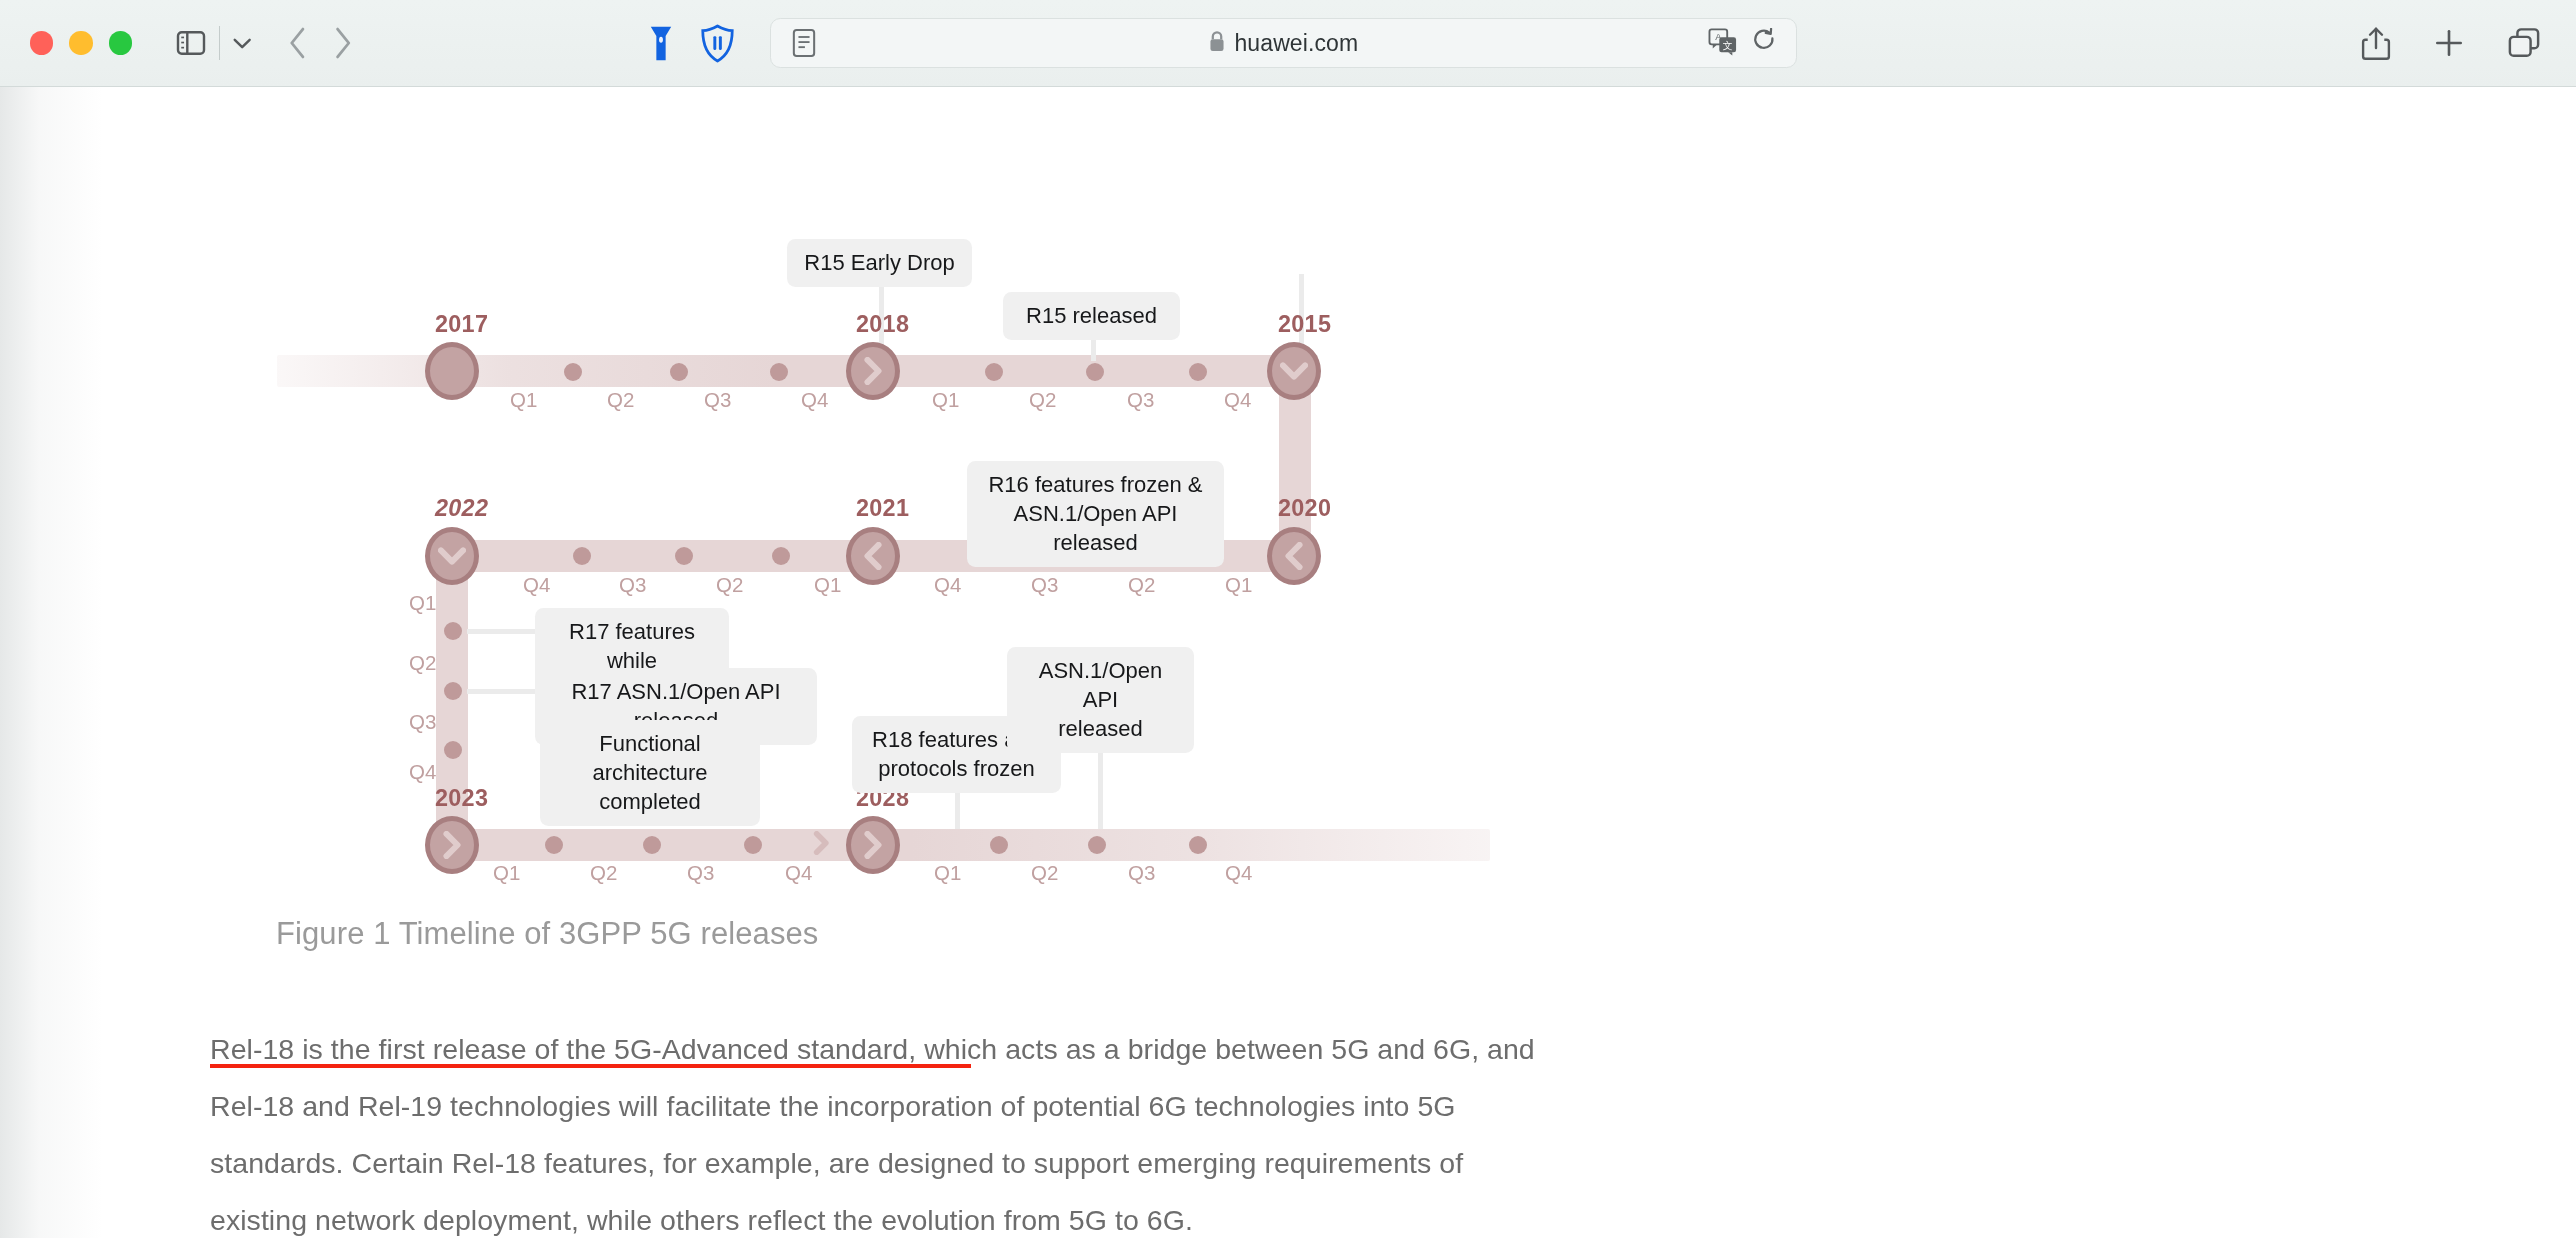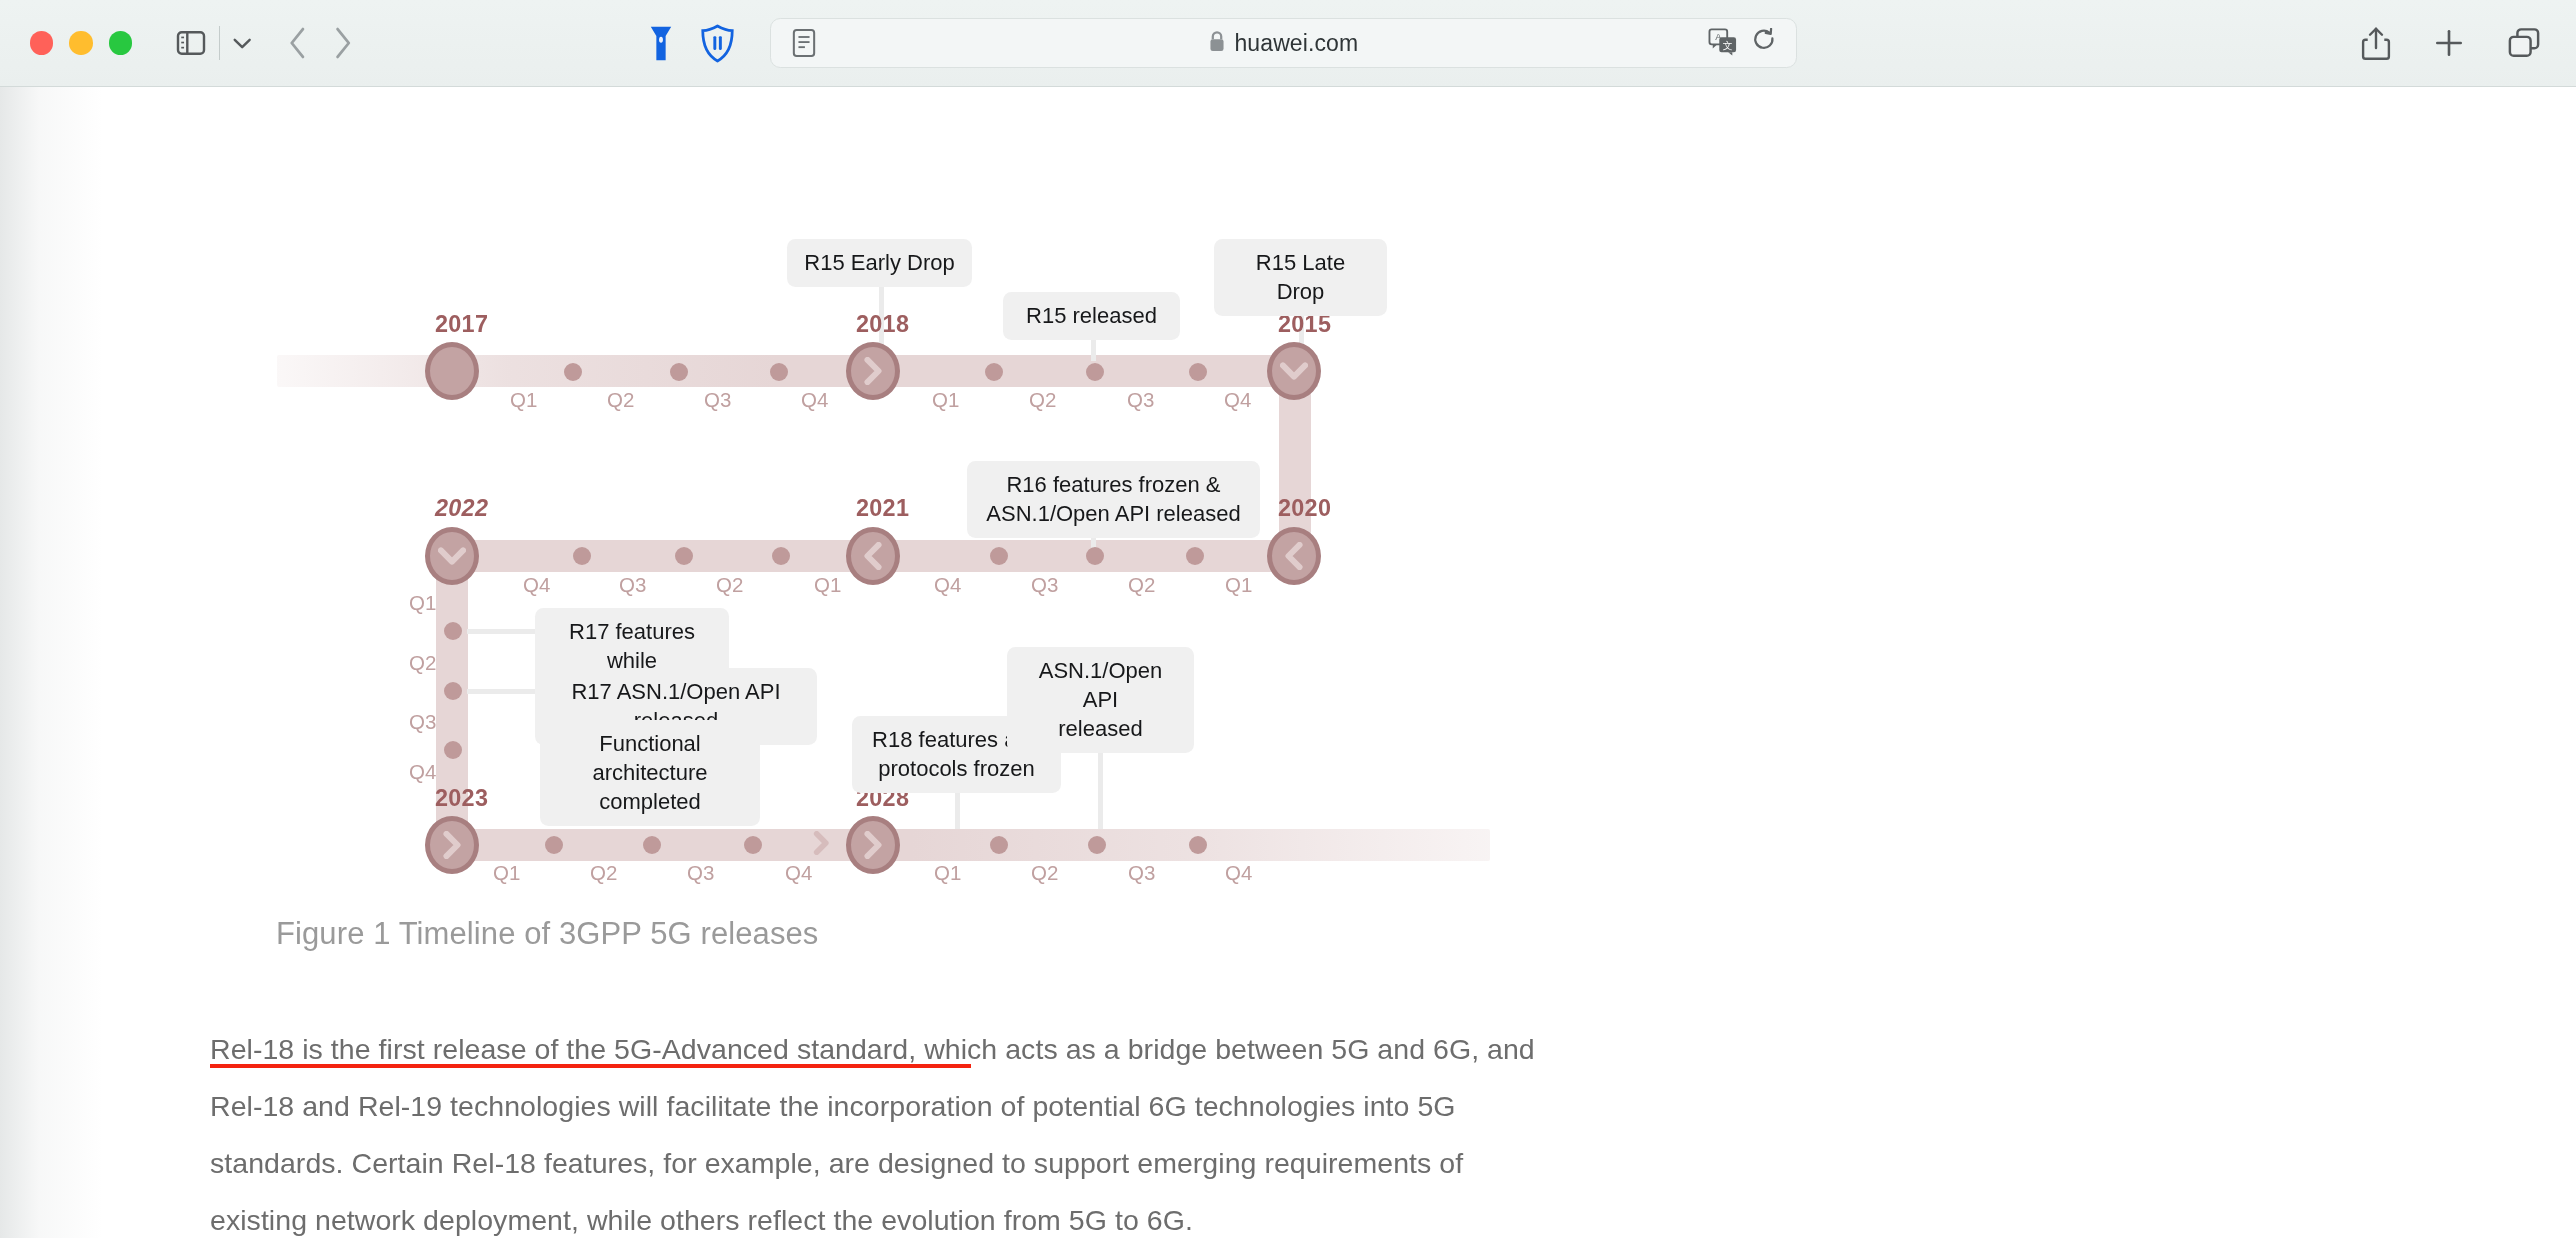--- a/index.html
+++ b/index.html
@@ -260,21 +260,20 @@
   <figure id="figure">
 
     <div class="track fade-left" style="left:277px; top:268px; width:1041px;"></div>
 
     <div class="leader v" style="left:879px; top:187px; height:84px;"></div>
     <div class="leader v" style="left:1091px; top:240px; height:34px;"></div>
     <div class="leader v" style="left:1299px; top:187px; height:84px;"></div>
 
     <div class="callout" style="left:787px; top:152px; width:185px;">R15 Early Drop</div>
     <div class="callout" style="left:1003px; top:205px; width:177px;">R15 released</div>
-    <div class="callout" style="left:1214px; top:152px; width:173px;">R15 Late Drop</div>
 
     <span class="node-year" style="left:435px; top:224px;">2017</span>
     <span class="node-year" style="left:856px; top:224px;">2018</span>
     <span class="node-year" style="left:1278px; top:224px;">2015</span>
 
     <div class="node" style="left:425px; top:255px;"></div>
     <div class="node" style="left:846px; top:255px;">
       <svg width="24" height="28" viewBox="0 0 26 30">
           <polyline points="7,3 19,15 7,27" fill="none" stroke="#e0cccc" stroke-width="6.5" stroke-linecap="round" stroke-linejoin="round"></polyline>
         </svg>
@@ -299,21 +298,21 @@
     <span class="qlabel" style="left:932px; top:301px;">Q1</span>
     <span class="qlabel" style="left:1029px; top:301px;">Q2</span>
     <span class="qlabel" style="left:1127px; top:301px;">Q3</span>
     <span class="qlabel" style="left:1224px; top:301px;">Q4</span>
 
     <div class="vtrack" style="left:1279px; top:276px; height:191px;"></div>
 
     <div class="track" style="left:439px; top:453px; width:878px;"></div>
 
     <div class="leader v" style="left:1091px; top:425px; height:37px;"></div>
-    <div class="callout" style="left:967px; top:374px; width:293px;">R16 features frozen &amp;
+    <div class="callout" style="left:967px; top:374px; width:257px;">R16 features frozen &amp;
 ASN.1/Open API released</div>
 
     <span class="node-year" style="left:435px; top:408px;font-style:italic;">2022</span>
     <span class="node-year" style="left:856px; top:408px;">2021</span>
     <span class="node-year" style="left:1278px; top:408px;">2020</span>
 
     <div class="node" style="left:425px; top:440px;">
       <svg width="28" height="24" viewBox="0 0 30 26">
           <polyline points="3,7 15,19 27,7" fill="none" stroke="#e0cccc" stroke-width="6.5" stroke-linecap="round" stroke-linejoin="round"></polyline>
         </svg>

